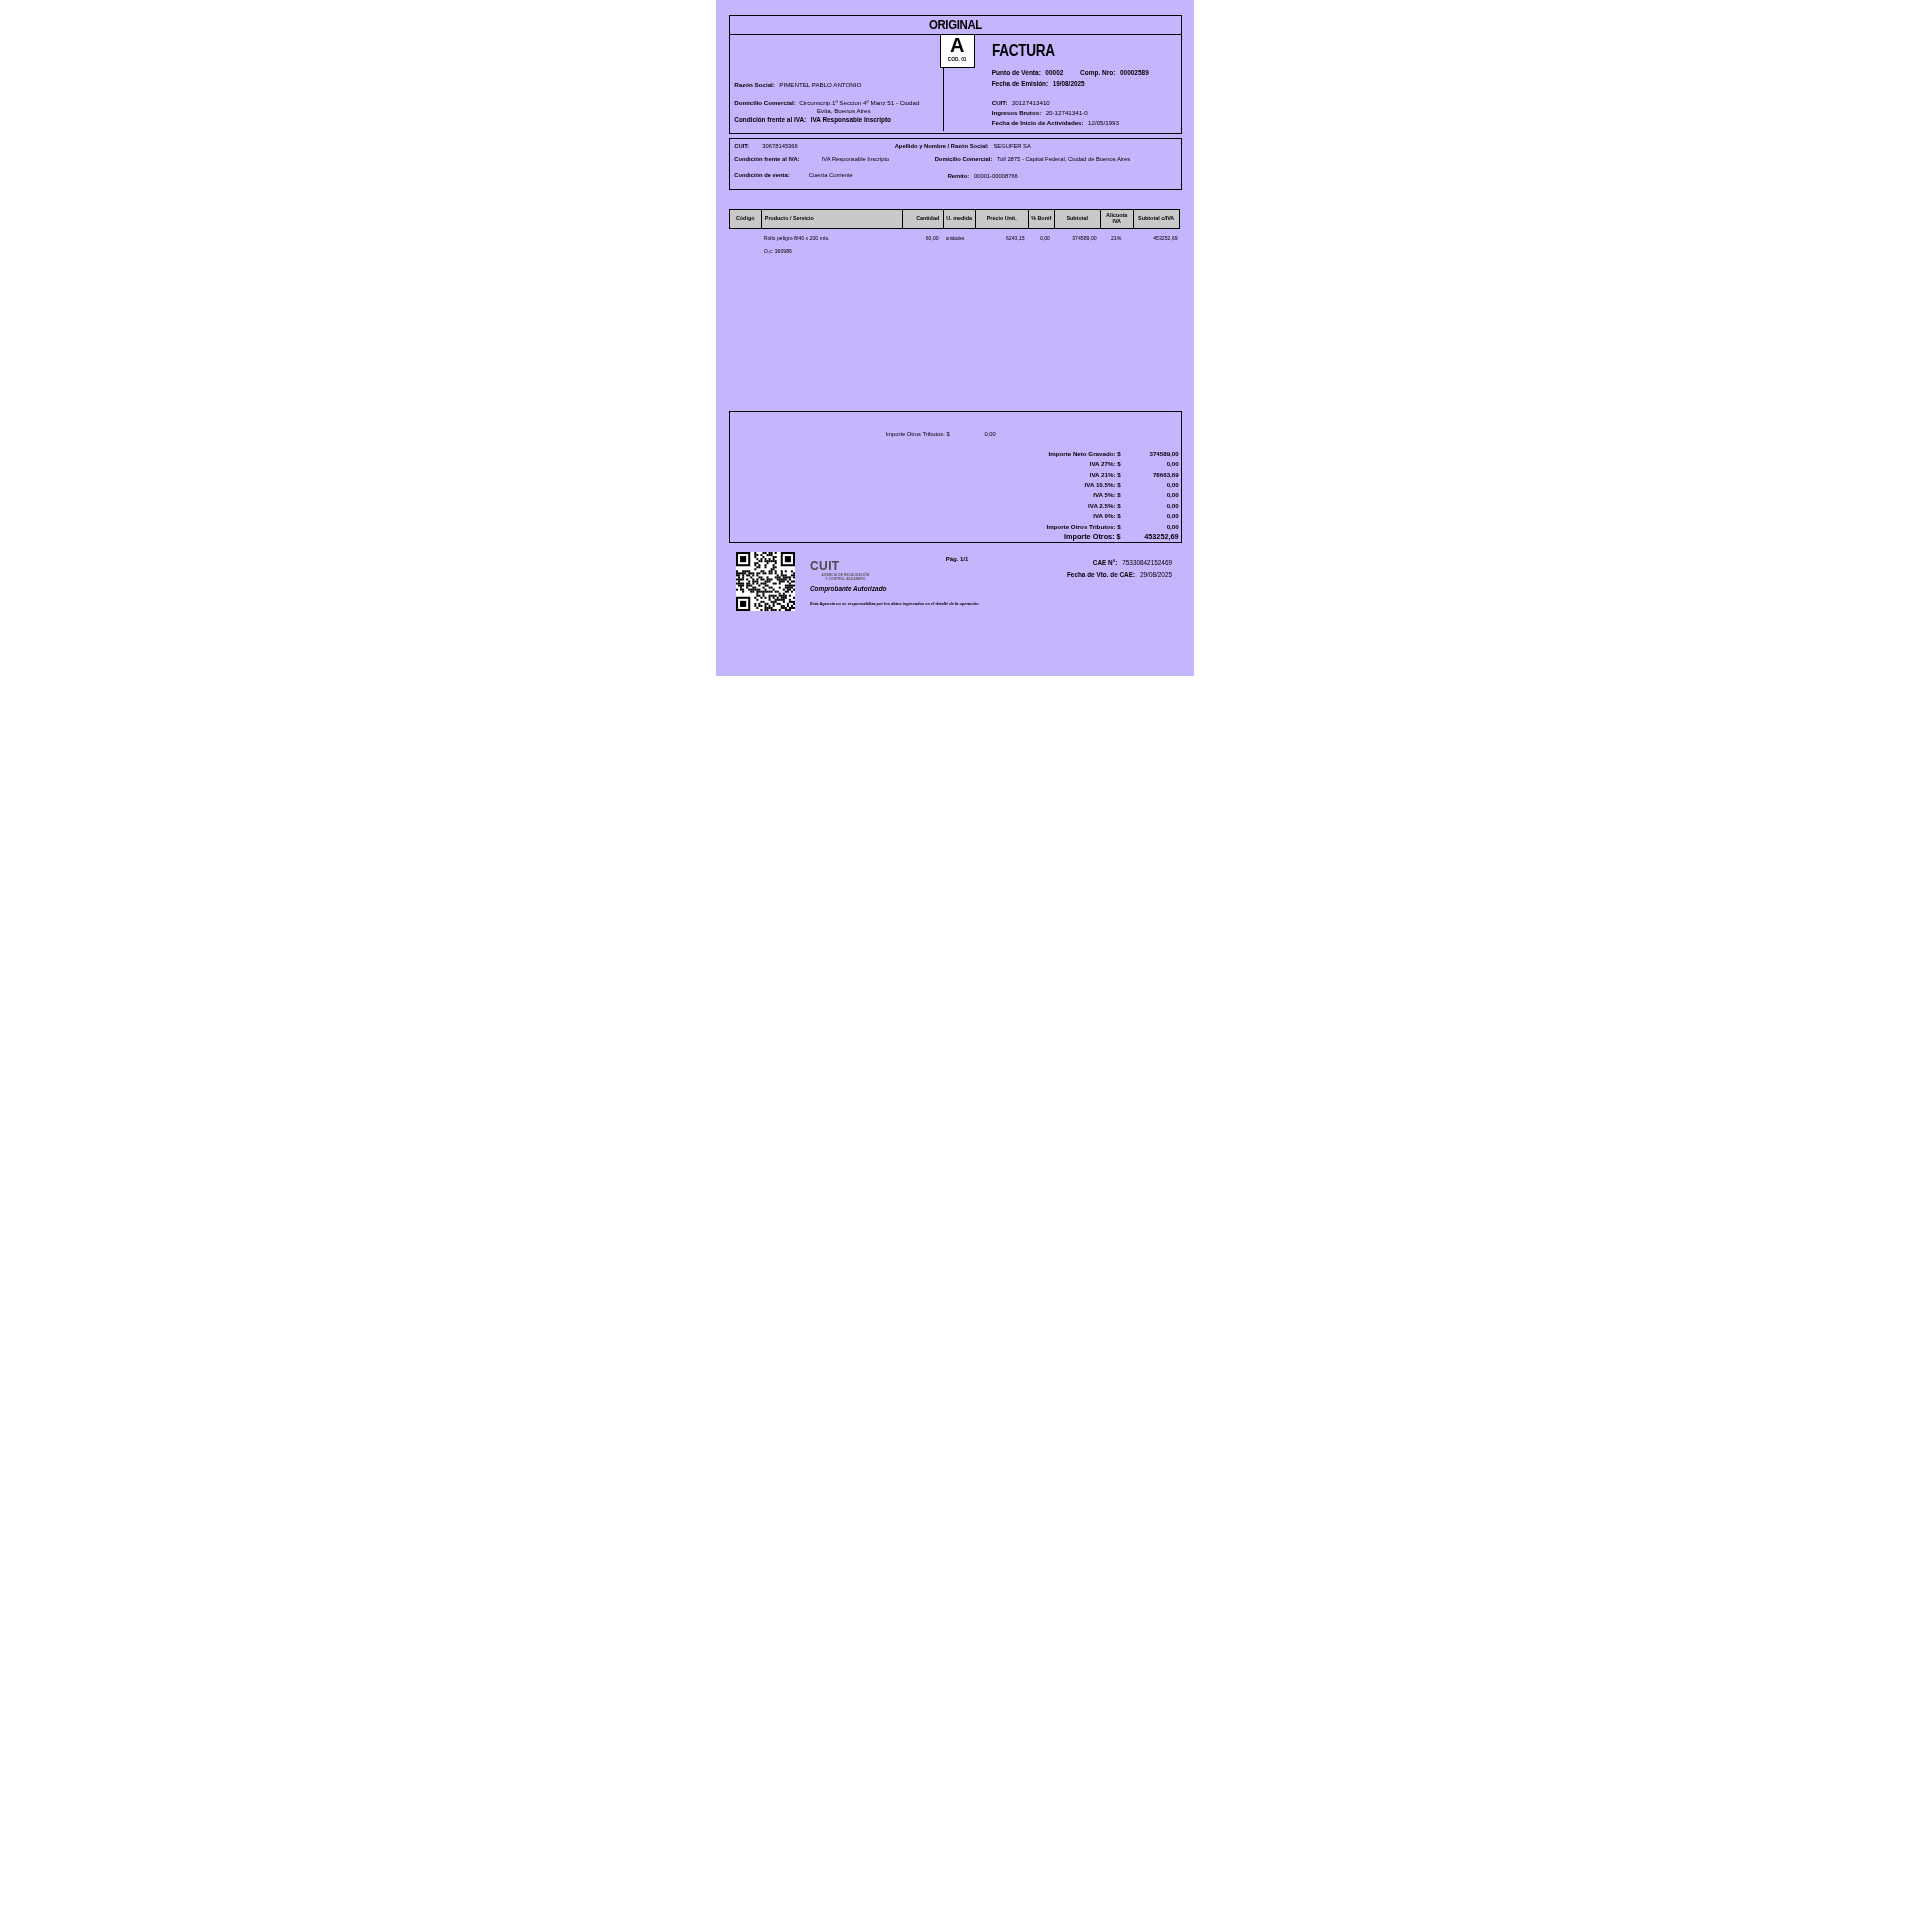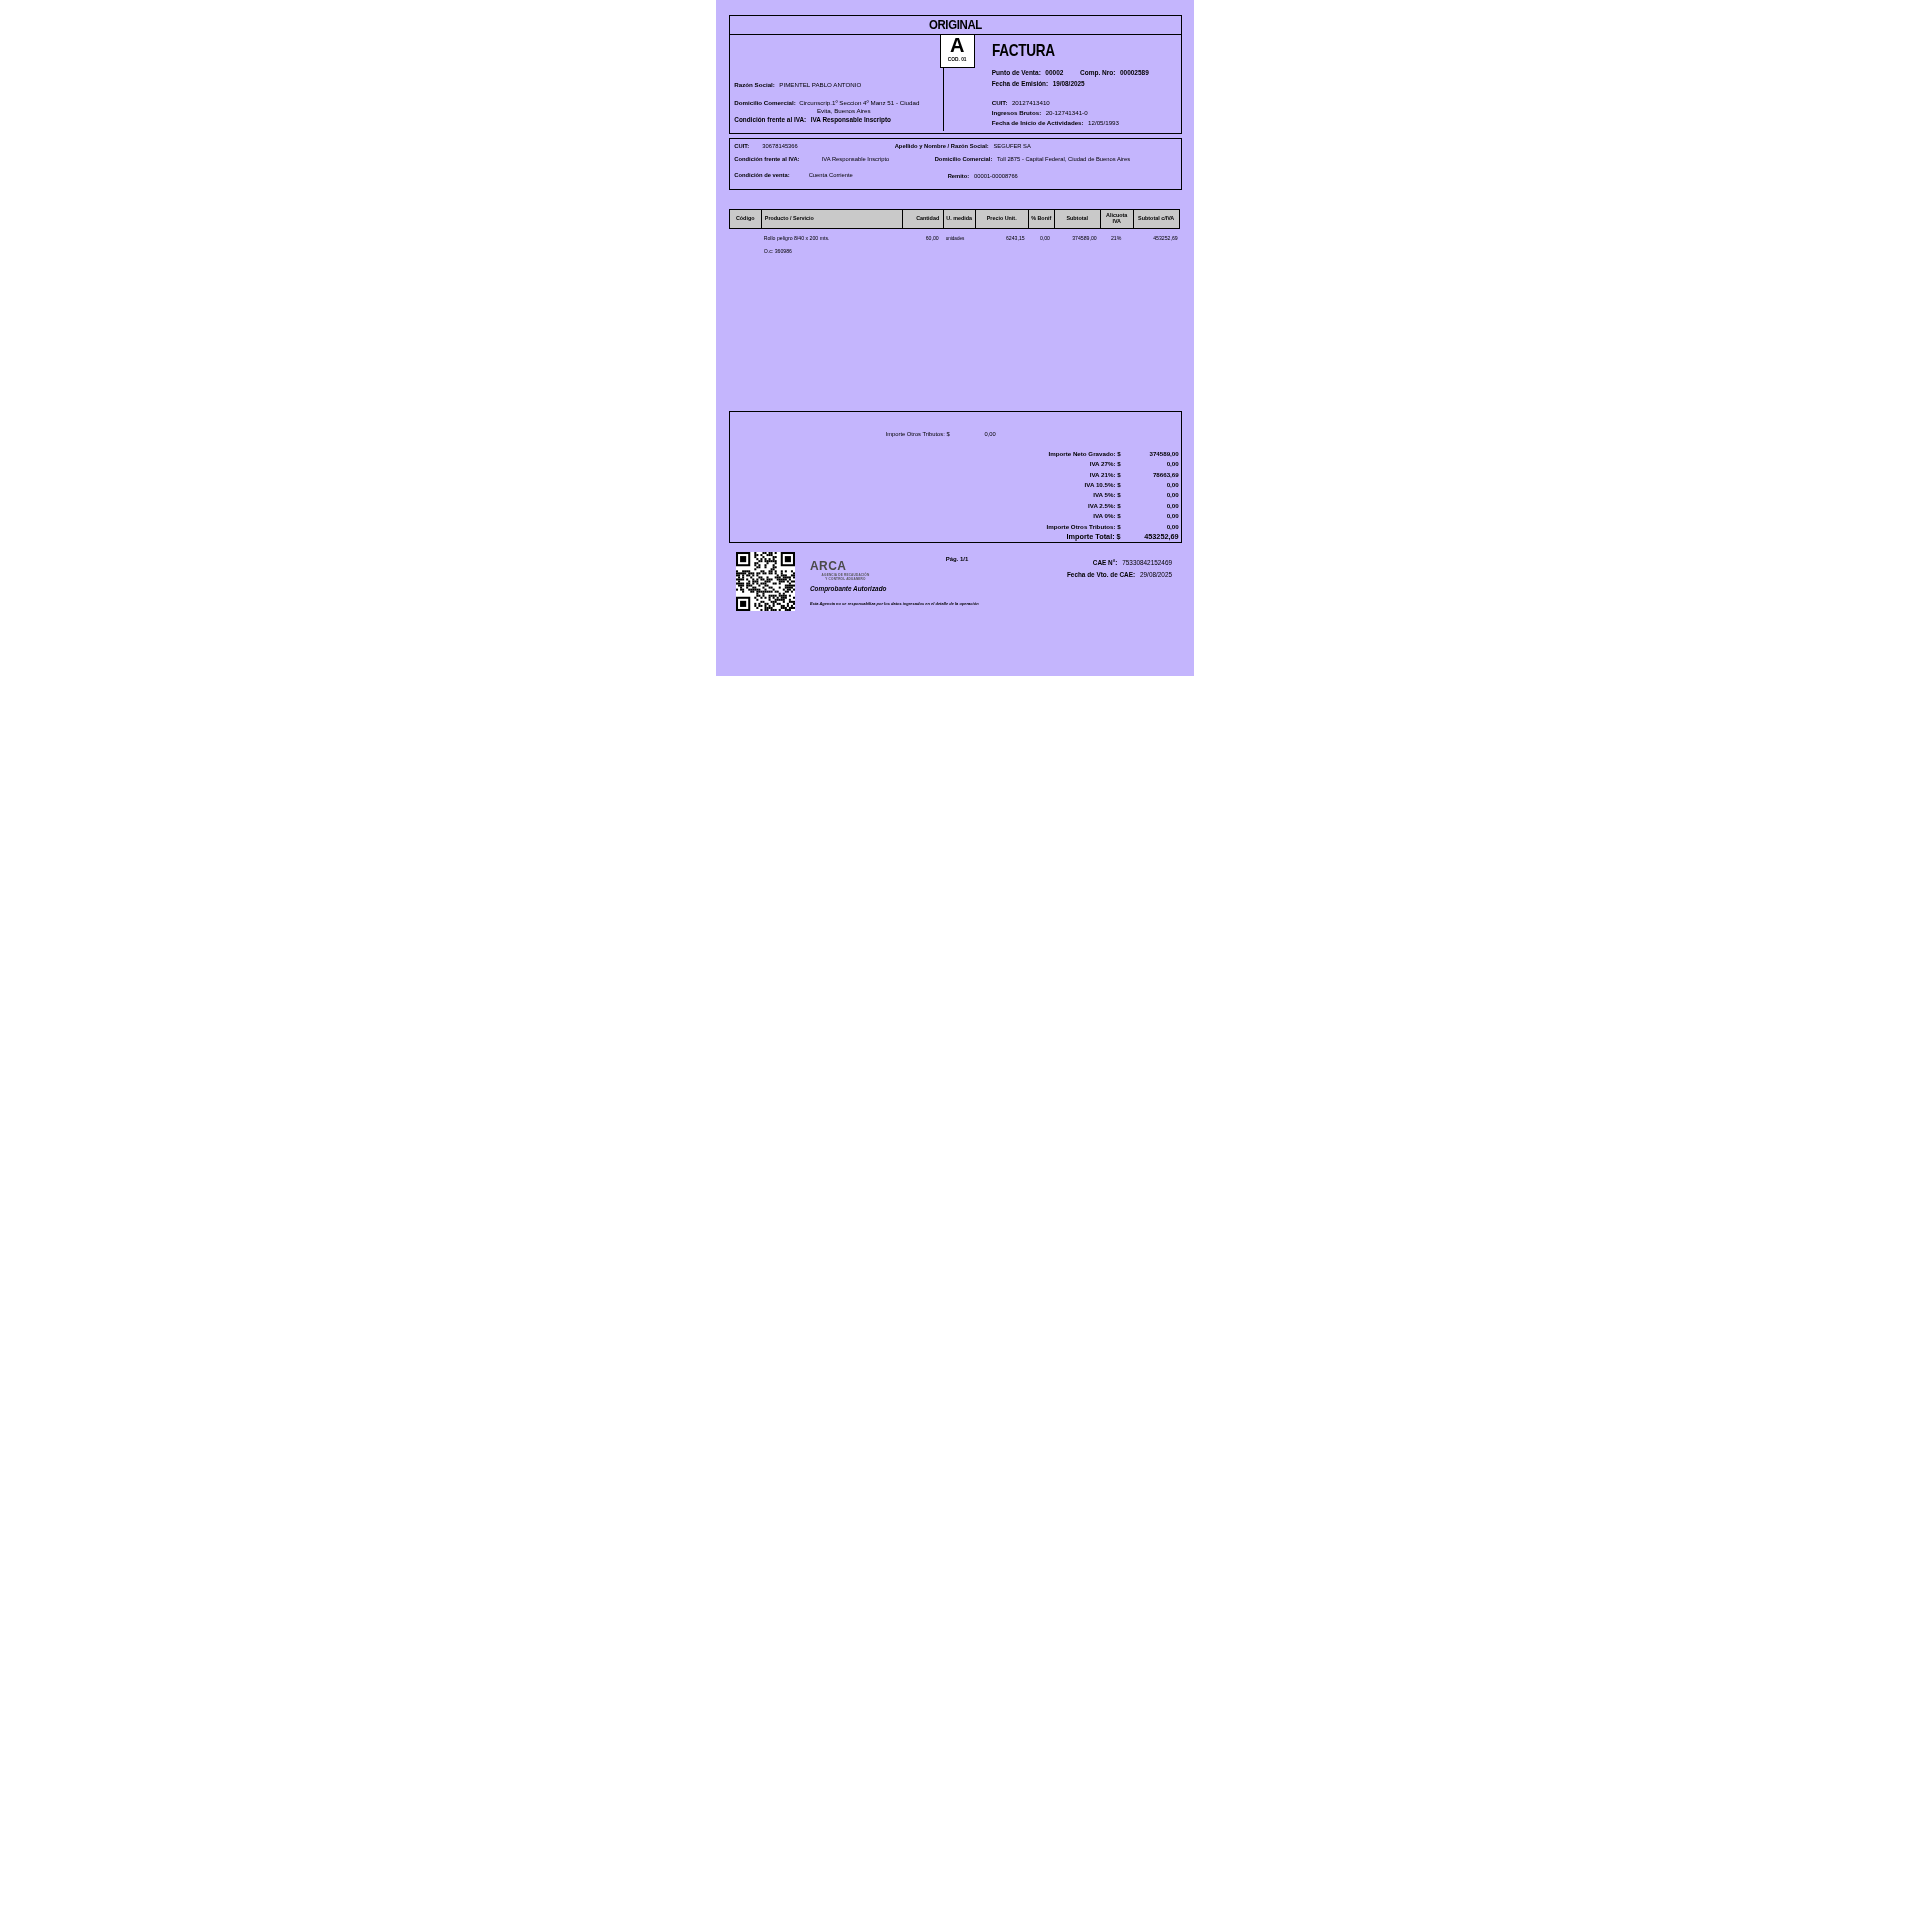--- a/index.html
+++ b/index.html
@@ -194,21 +194,21 @@
     <div class="tline" style="top:38px;"><span class="tlabel" style="width:391px;">Importe Neto Gravado: $</span><span class="tvalue" style="width:58px;">374589,00</span></div>
     <div class="tline" style="top:48px;"><span class="tlabel" style="width:391px;">IVA 27%: $</span><span class="tvalue" style="width:58px;">0,00</span></div>
     <div class="tline" style="top:59px;"><span class="tlabel" style="width:391px;">IVA 21%: $</span><span class="tvalue" style="width:58px;">78663,69</span></div>
     <div class="tline" style="top:69px;"><span class="tlabel" style="width:391px;">IVA 10.5%: $</span><span class="tvalue" style="width:58px;">0,00</span></div>
     <div class="tline" style="top:79px;"><span class="tlabel" style="width:391px;">IVA 5%: $</span><span class="tvalue" style="width:58px;">0,00</span></div>
     <div class="tline" style="top:90px;"><span class="tlabel" style="width:391px;">IVA 2.5%: $</span><span class="tvalue" style="width:58px;">0,00</span></div>
     <div class="tline" style="top:100px;"><span class="tlabel" style="width:391px;">IVA 0%: $</span><span class="tvalue" style="width:58px;">0,00</span></div>
     <div class="tline" style="top:111px;"><span class="tlabel" style="width:391px;">Importe Otros Tributos: $</span><span class="tvalue" style="width:58px;">0,00</span></div>
 
     <div class="tline" style="top:120px;font-size:7.3px;">
-      <span class="tlabel" style="width:391px;">Importe Total: $</span><span class="tvalue" style="width:58px;">453252,69</span>
+      <span class="tlabel" style="width:391px;">Importe Otros: $</span><span class="tvalue" style="width:58px;">453252,69</span>
     </div>
   </div>
 
   <div class="abs pag">Pág. 1/1</div>
 
   <div class="abs cae-block">
     <span class="b">CAE N°:</span>
     <span class="val">75330842152469</span>
   </div>
   <div class="abs vto-block">
@@ -511,21 +511,21 @@
       <rect x="6" y="6" width="30" height="30" fill="#fff"></rect>
       <rect x="12" y="12" width="18" height="18" fill="#000"></rect>
       <rect x="132" y="0" width="42" height="42" fill="#000"></rect>
       <rect x="138" y="6" width="30" height="30" fill="#fff"></rect>
       <rect x="144" y="12" width="18" height="18" fill="#000"></rect>
       <rect x="0" y="132" width="42" height="42" fill="#000"></rect>
       <rect x="6" y="138" width="30" height="30" fill="#fff"></rect>
       <rect x="12" y="144" width="18" height="18" fill="#000"></rect>
     </svg>
 
-  <div class="abs arca-name">ARCA</div>
+  <div class="abs arca-name">CUIT</div>
   <div class="abs arca-tag">
     <div>AGENCIA DE RECAUDACIÓN</div>
     <div>Y CONTROL ADUANERO</div>
   </div>
   <div class="abs autorizado">Comprobante Autorizado</div>
   <div class="abs disclaimer">Esta Agencia no se responsabiliza por los datos ingresados en el detalle de la operación</div>
 
 </div>
 
 

